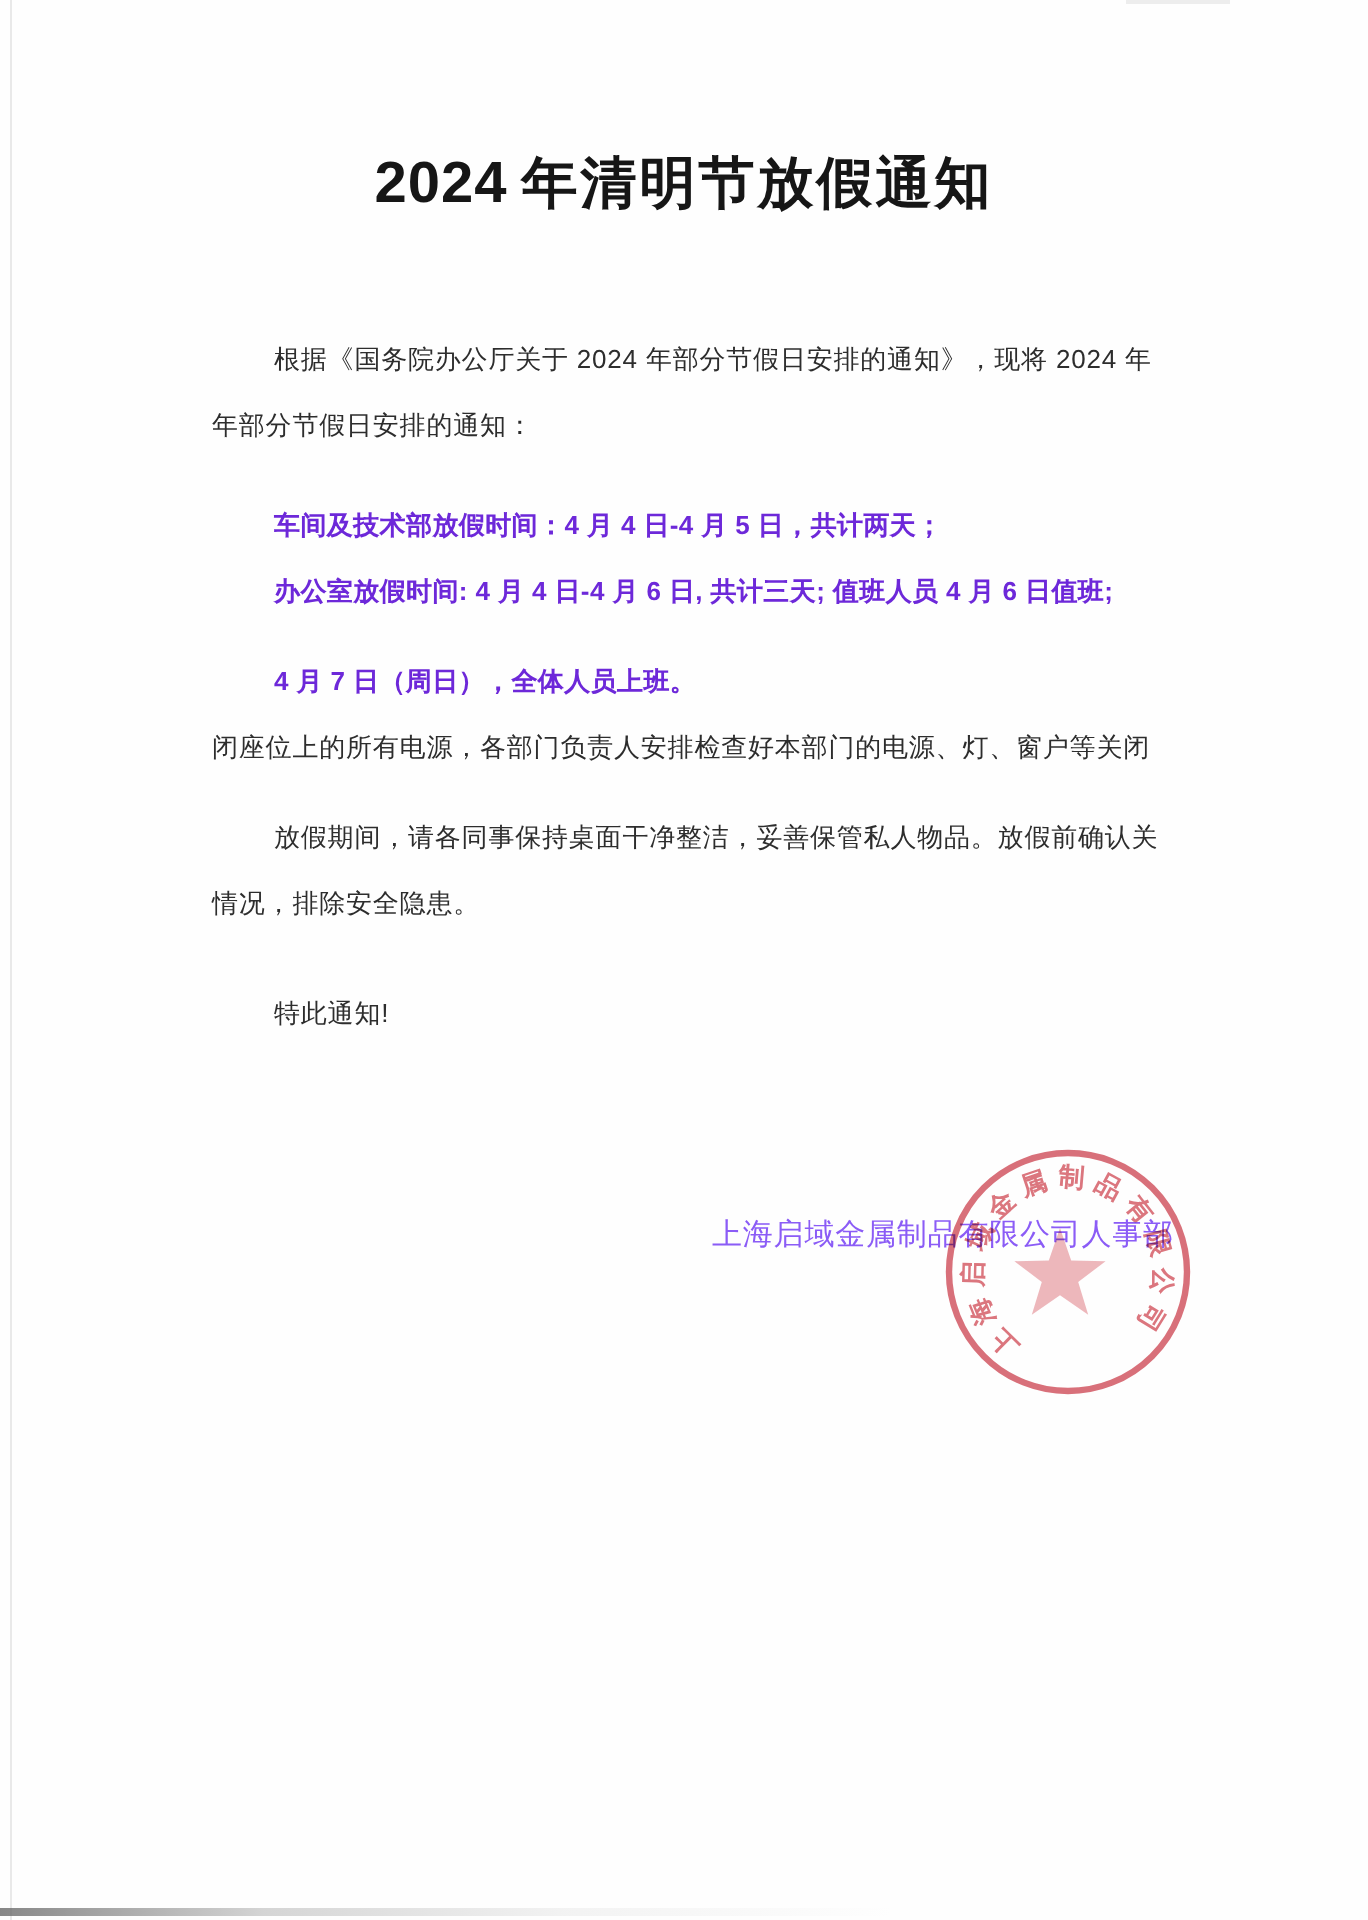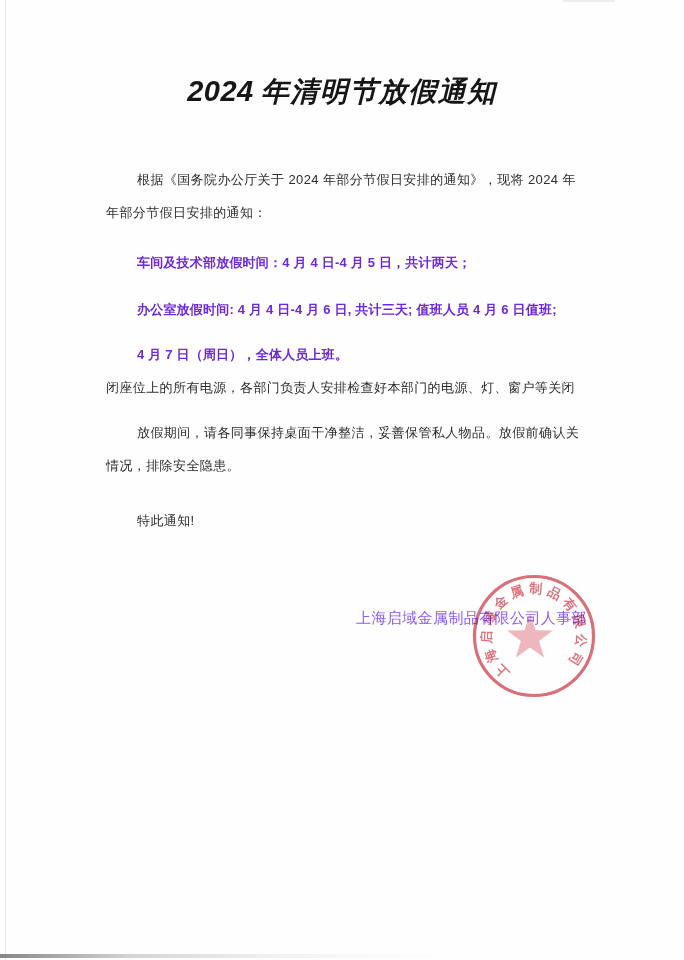--- a/index.html
+++ b/index.html
@@ -28,21 +28,20 @@
       rgba(150,150,150,0.40) 28%,
       rgba(190,190,190,0.18) 60%,
       rgba(220,220,220,0) 95%);
   }
   
   .title {
     position: absolute; top: 73px; left: 0; width: 100%;
     text-align: center;
     color: #161616;
     white-space: nowrap;
-    font-style: italic;
   }
   .title .tnum {
     font-family: "Liberation Sans", "DejaVu Sans", sans-serif;
     font-weight: 800;
     font-size: 29px;
     letter-spacing: 0.5px;
     margin-right: 7px;
   }
   .title .tcn {
     font-family: "Liberation Serif", "DejaVu Serif", serif;
@@ -56,21 +55,21 @@
     font-size: 13px;
   }
   .line {
     height: 33px; line-height: 33px;
     white-space: nowrap;
     letter-spacing: 0.4px;
   }
   .indent { padding-left: 31px; }
   .bold { font-weight: 700; color: #6d28d9; letter-spacing: 0.2px; }
   .g17 { margin-top: 17px; }
-  .g14 { margin-top: 14px; }
+  .g14 { }
   .g12 { margin-top: 12px; }
   .g4  { margin-top: 22px; }
   
   .sign {
     position: absolute; right: 97px; top: 601px;
     text-align: right;
     font-size: 15px;
     color: #8b5cf6;
   }
   .sign .line { letter-spacing: 0.4px; }

